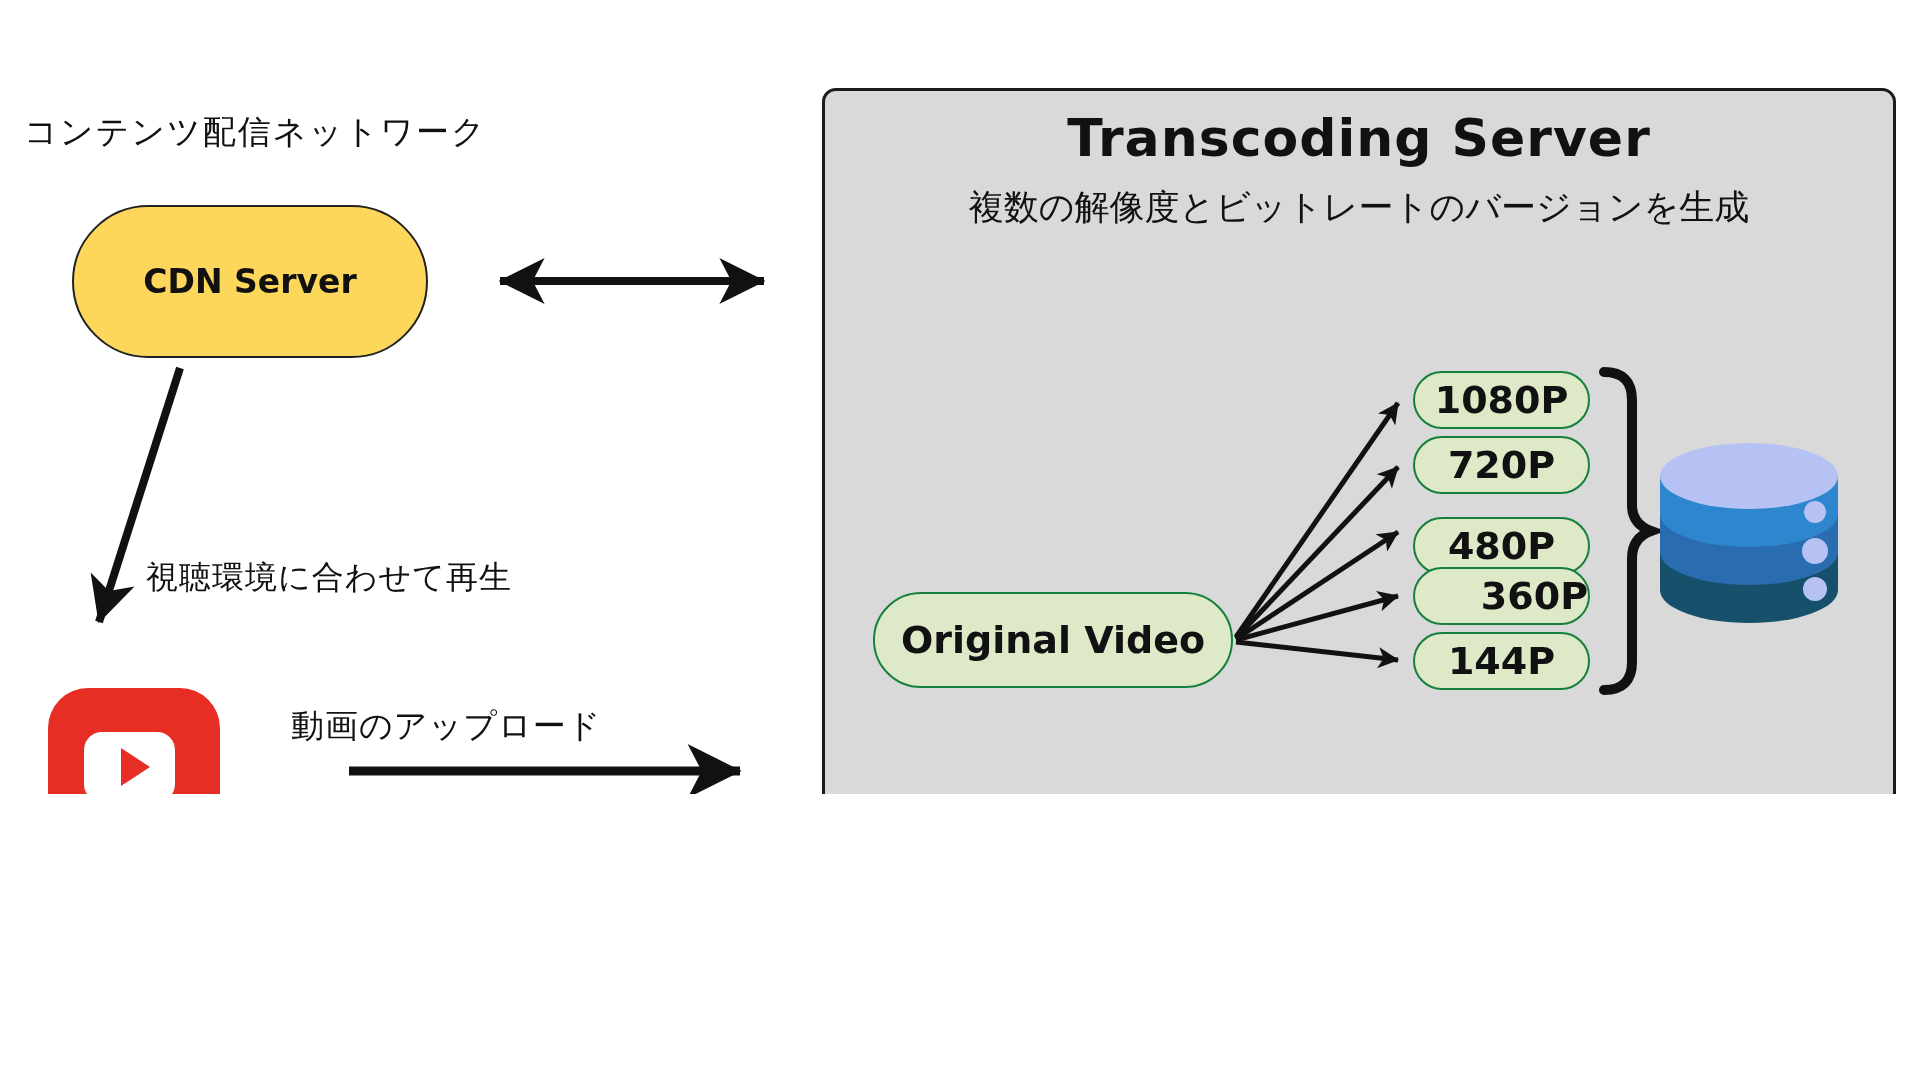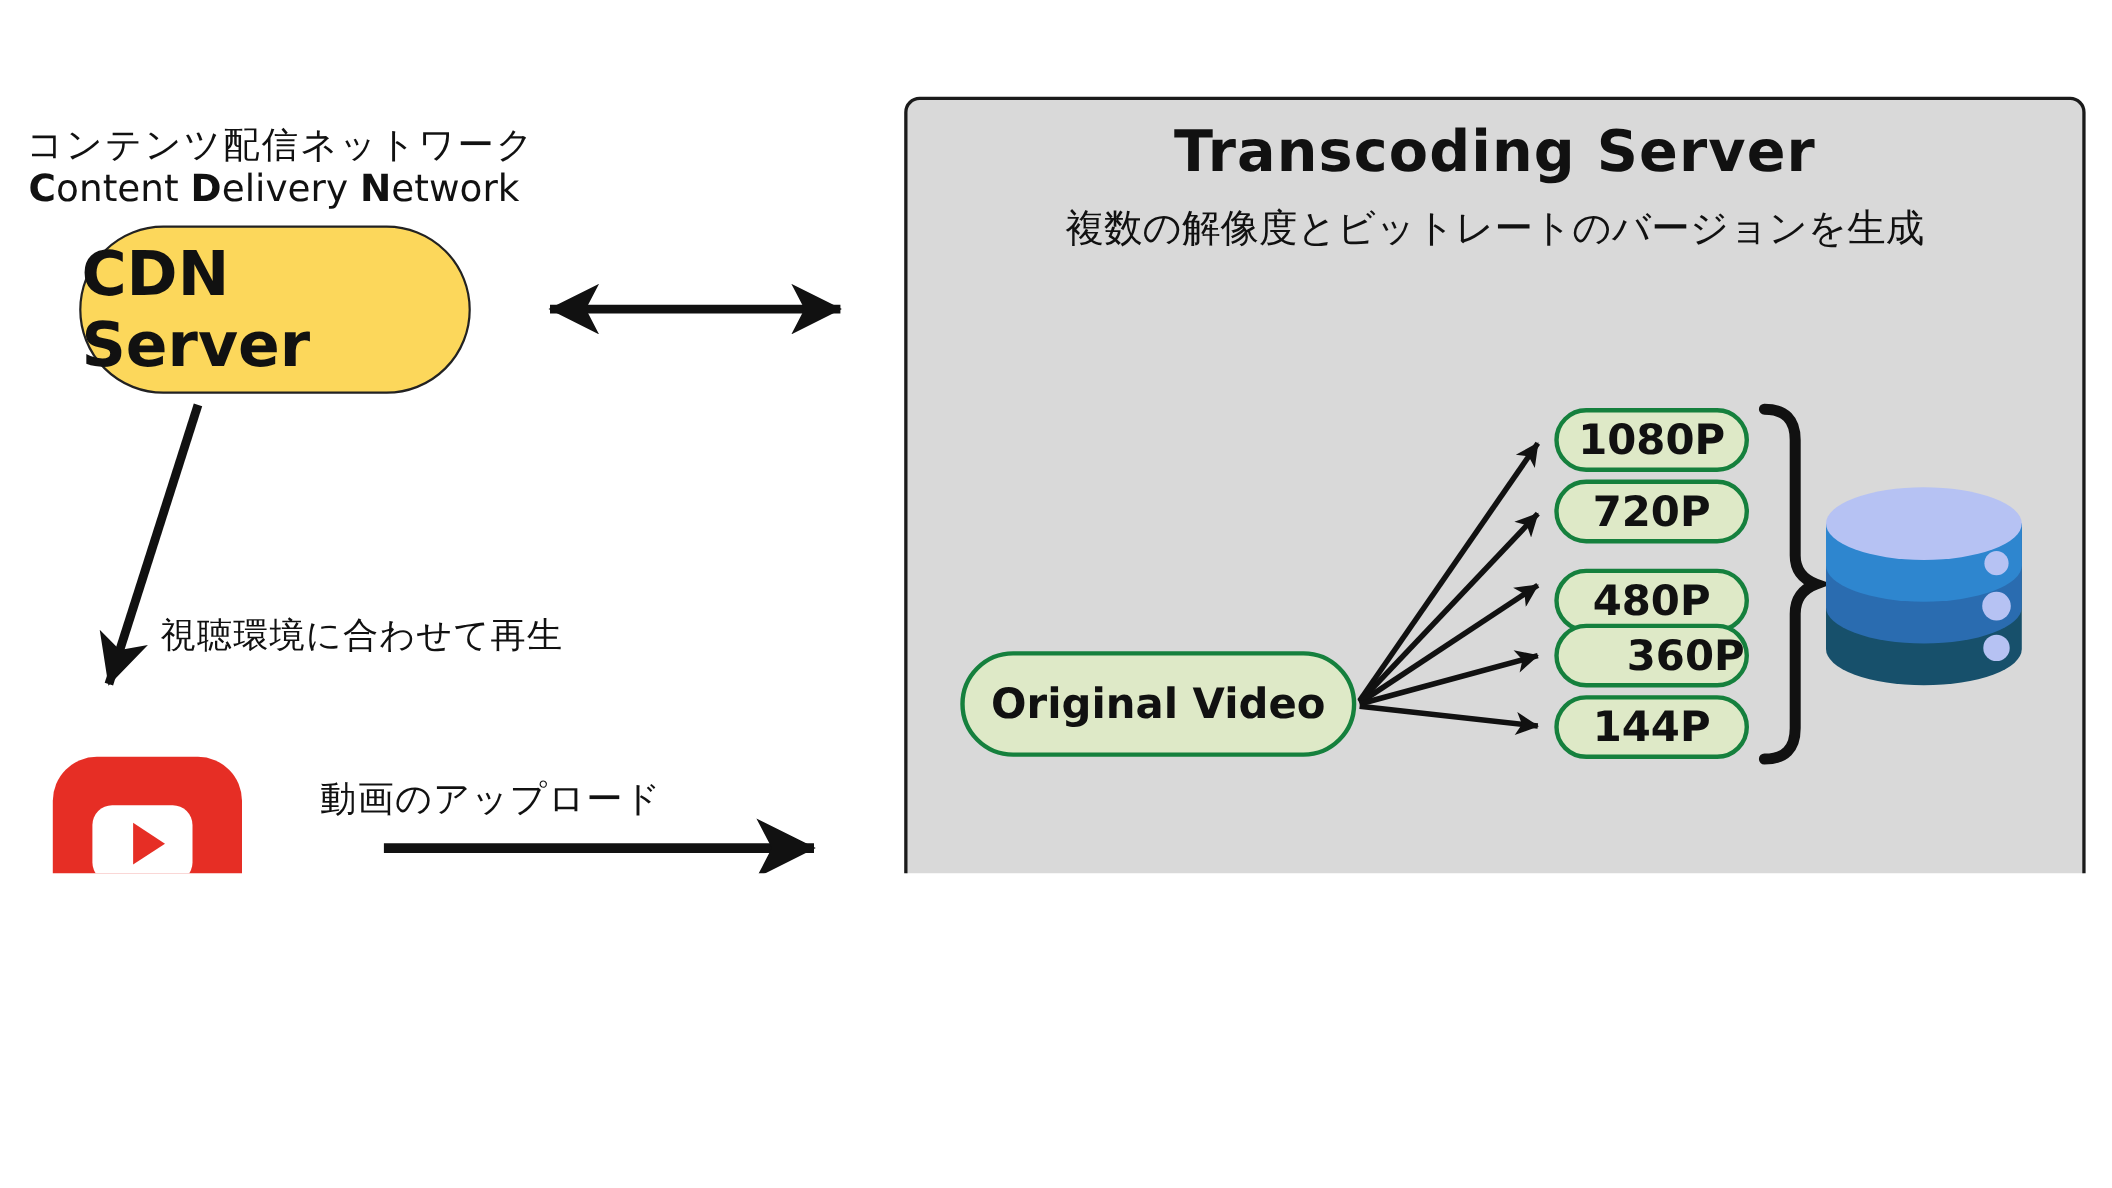--- a/index.html
+++ b/index.html
@@ -31,22 +31,22 @@
   }
   .en-caption .b { font-weight: bold; }
 
   
   .cdn-pill {
     left: 72px; top: 205px;
     width: 356px; height: 153px;
     background: #FCD75B;
     border: 2px solid #222;
     border-radius: 80px;
-    display: flex; align-items: center; justify-content: flex-start;
-    font-size: 56px; font-weight: bold;
+    display: flex; align-items: center; justify-content: center;
+    font-size: 33px; font-weight: bold;
   }
 
   
   .transcoding-box {
     left: 822px; top: 88px;
     width: 1074px; height: 904px;
     background: #D9D9D9;
     border: 3px solid #1a1a1a;
     border-radius: 14px;
   }
@@ -58,21 +58,21 @@
   }
   .transcoding-subtitle {
     left: 822px; top: 184px; width: 1074px;
     text-align: center;
     font-size: 35px;
   }
 
   
   .green-pill {
     background: #DEE9C7;
-    border: 4px solid #15803d;
+    border: 2px solid #15803d;
     display: flex; align-items: center; justify-content: center;
     font-weight: bold;
   }
   .source-pill {
     left: 873px; top: 592px;
     width: 360px; height: 96px;
     border-radius: 50px;
     font-size: 38px;
   }
   .res-pill {
@@ -135,21 +135,20 @@
     width: 1920px; height: 1080px;
     pointer-events: none;
   }
 </style>
 </head>
 <body>
 
 <div class="canvas">
 
   <div class="abs jp-caption">コンテンツ配信ネットワーク</div>
-  <div class="abs en-caption"><span class="b">C</span><span>ontent </span><span class="b">D</span><span>elivery </span><span class="b">N</span><span>etwork</span></div>
 
   <div class="abs cdn-pill">
     <span>CDN Server</span>
   </div>
 
   <div class="abs transcoding-box"></div>
   <div class="abs transcoding-title">Transcoding Server</div>
   <div class="abs transcoding-subtitle">複数の解像度とビットレートのバージョンを生成</div>
 
   <div class="abs green-pill source-pill">

